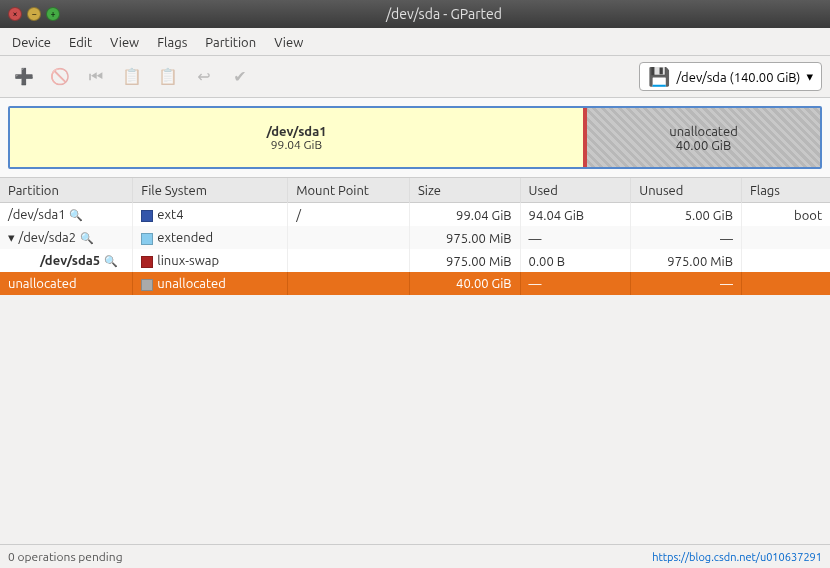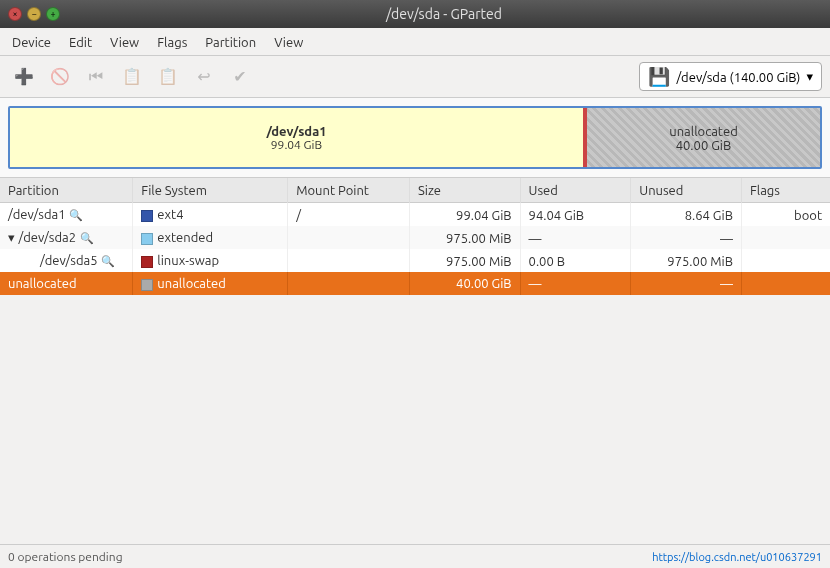--- a/index.html
+++ b/index.html
@@ -286,34 +286,34 @@
         <th class="col-flags">Flags</th>
       </tr>
     </thead>
     <tbody id="table-body">
     <tr class="row-sda1">
           <td class="col-partition"><span>/dev/sda1</span><span style="font-size:11px;color:#888;margin-left:4px;">🔍</span></td>
           <td class="col-filesystem"><span class="fs-color-box" style="background:#3355aa;"></span><span>ext4</span></td>
           <td class="col-mountpoint">/</td>
           <td class="col-size">99.04 GiB</td>
           <td class="col-used">94.04 GiB</td>
-          <td class="col-unused">8.64 GiB</td>
+          <td class="col-unused">5.00 GiB</td>
           <td class="col-flags">boot</td>
         </tr>
         <tr class="row-sda2">
           <td class="col-partition"><span style="margin-right:4px;">▾</span><span>/dev/sda2</span><span style="font-size:11px;color:#888;margin-left:4px;">🔍</span></td>
           <td class="col-filesystem"><span class="fs-color-box" style="background:#88ccee;"></span><span>extended</span></td>
           <td class="col-mountpoint"></td>
           <td class="col-size">975.00 MiB</td>
           <td class="col-used">—</td>
           <td class="col-unused">—</td>
           <td class="col-flags"></td>
         </tr>
         <tr class="row-sda5">
-          <td class="col-partition"><span style="margin-right:16px;"></span><span style="padding-left:16px;">/dev/sda5</span><span style="font-size:11px;color:#888;margin-left:4px;">🔍</span></td>
+          <td class="col-partition"><span style="margin-right:16px;"></span><span style="padding-left:16px;font-weight:bold;">/dev/sda5</span><span style="font-size:11px;color:#888;margin-left:4px;">🔍</span></td>
           <td class="col-filesystem"><span class="fs-color-box" style="background:#aa2222;"></span><span>linux-swap</span></td>
           <td class="col-mountpoint"></td>
           <td class="col-size">975.00 MiB</td>
           <td class="col-used">0.00 B</td>
           <td class="col-unused">975.00 MiB</td>
           <td class="col-flags"></td>
         </tr>
         <tr class="row-unalloc">
           <td class="col-partition"><span>unallocated</span></td>
           <td class="col-filesystem"><span class="fs-color-box" style="background:#aaaaaa;"></span><span>unallocated</span></td>

